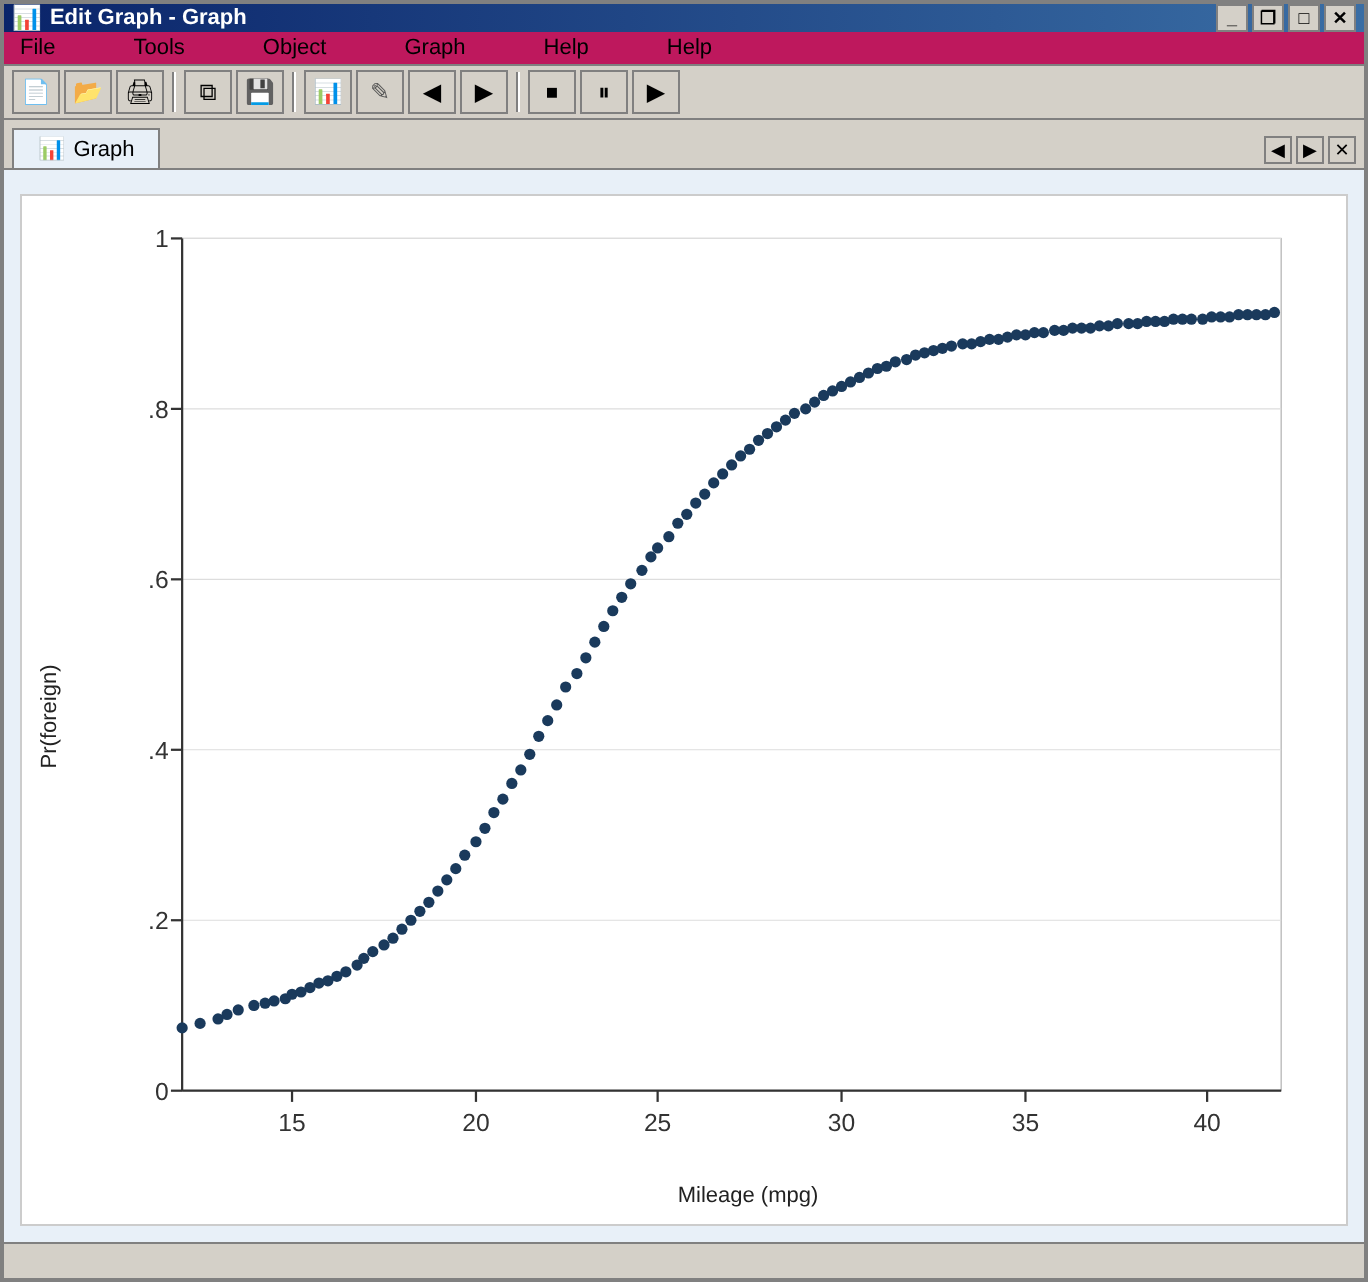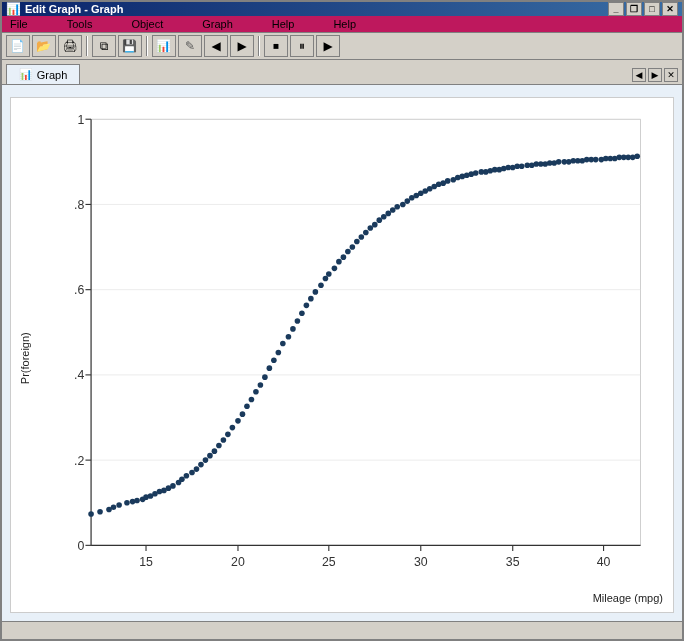--- a/index.html
+++ b/index.html
@@ -335,21 +335,21 @@
                 <circle cx="517" cy="45" r="2.5"></circle>
                 <circle cx="521" cy="44" r="2.5"></circle>
                 <circle cx="525" cy="44" r="2.5"></circle>
                 <circle cx="529" cy="44" r="2.5"></circle>
                 <circle cx="533" cy="44" r="2.5"></circle>
                 <circle cx="537" cy="43" r="2.5"></circle>
               </g>
             </svg>
           </div>
 
-          <div style="text-align:right; font-size:11px; color:#222; padding: 2px 0 4px 50px;">Mileage (mpg)</div>
+          <div style="text-align:center; font-size:11px; color:#222; padding: 2px 0 4px 50px;">Mileage (mpg)</div>
         </div>
       </div>
 
     </div>
   </div>
 
   <div class="status-bar"></div>
 
 </div>
 

